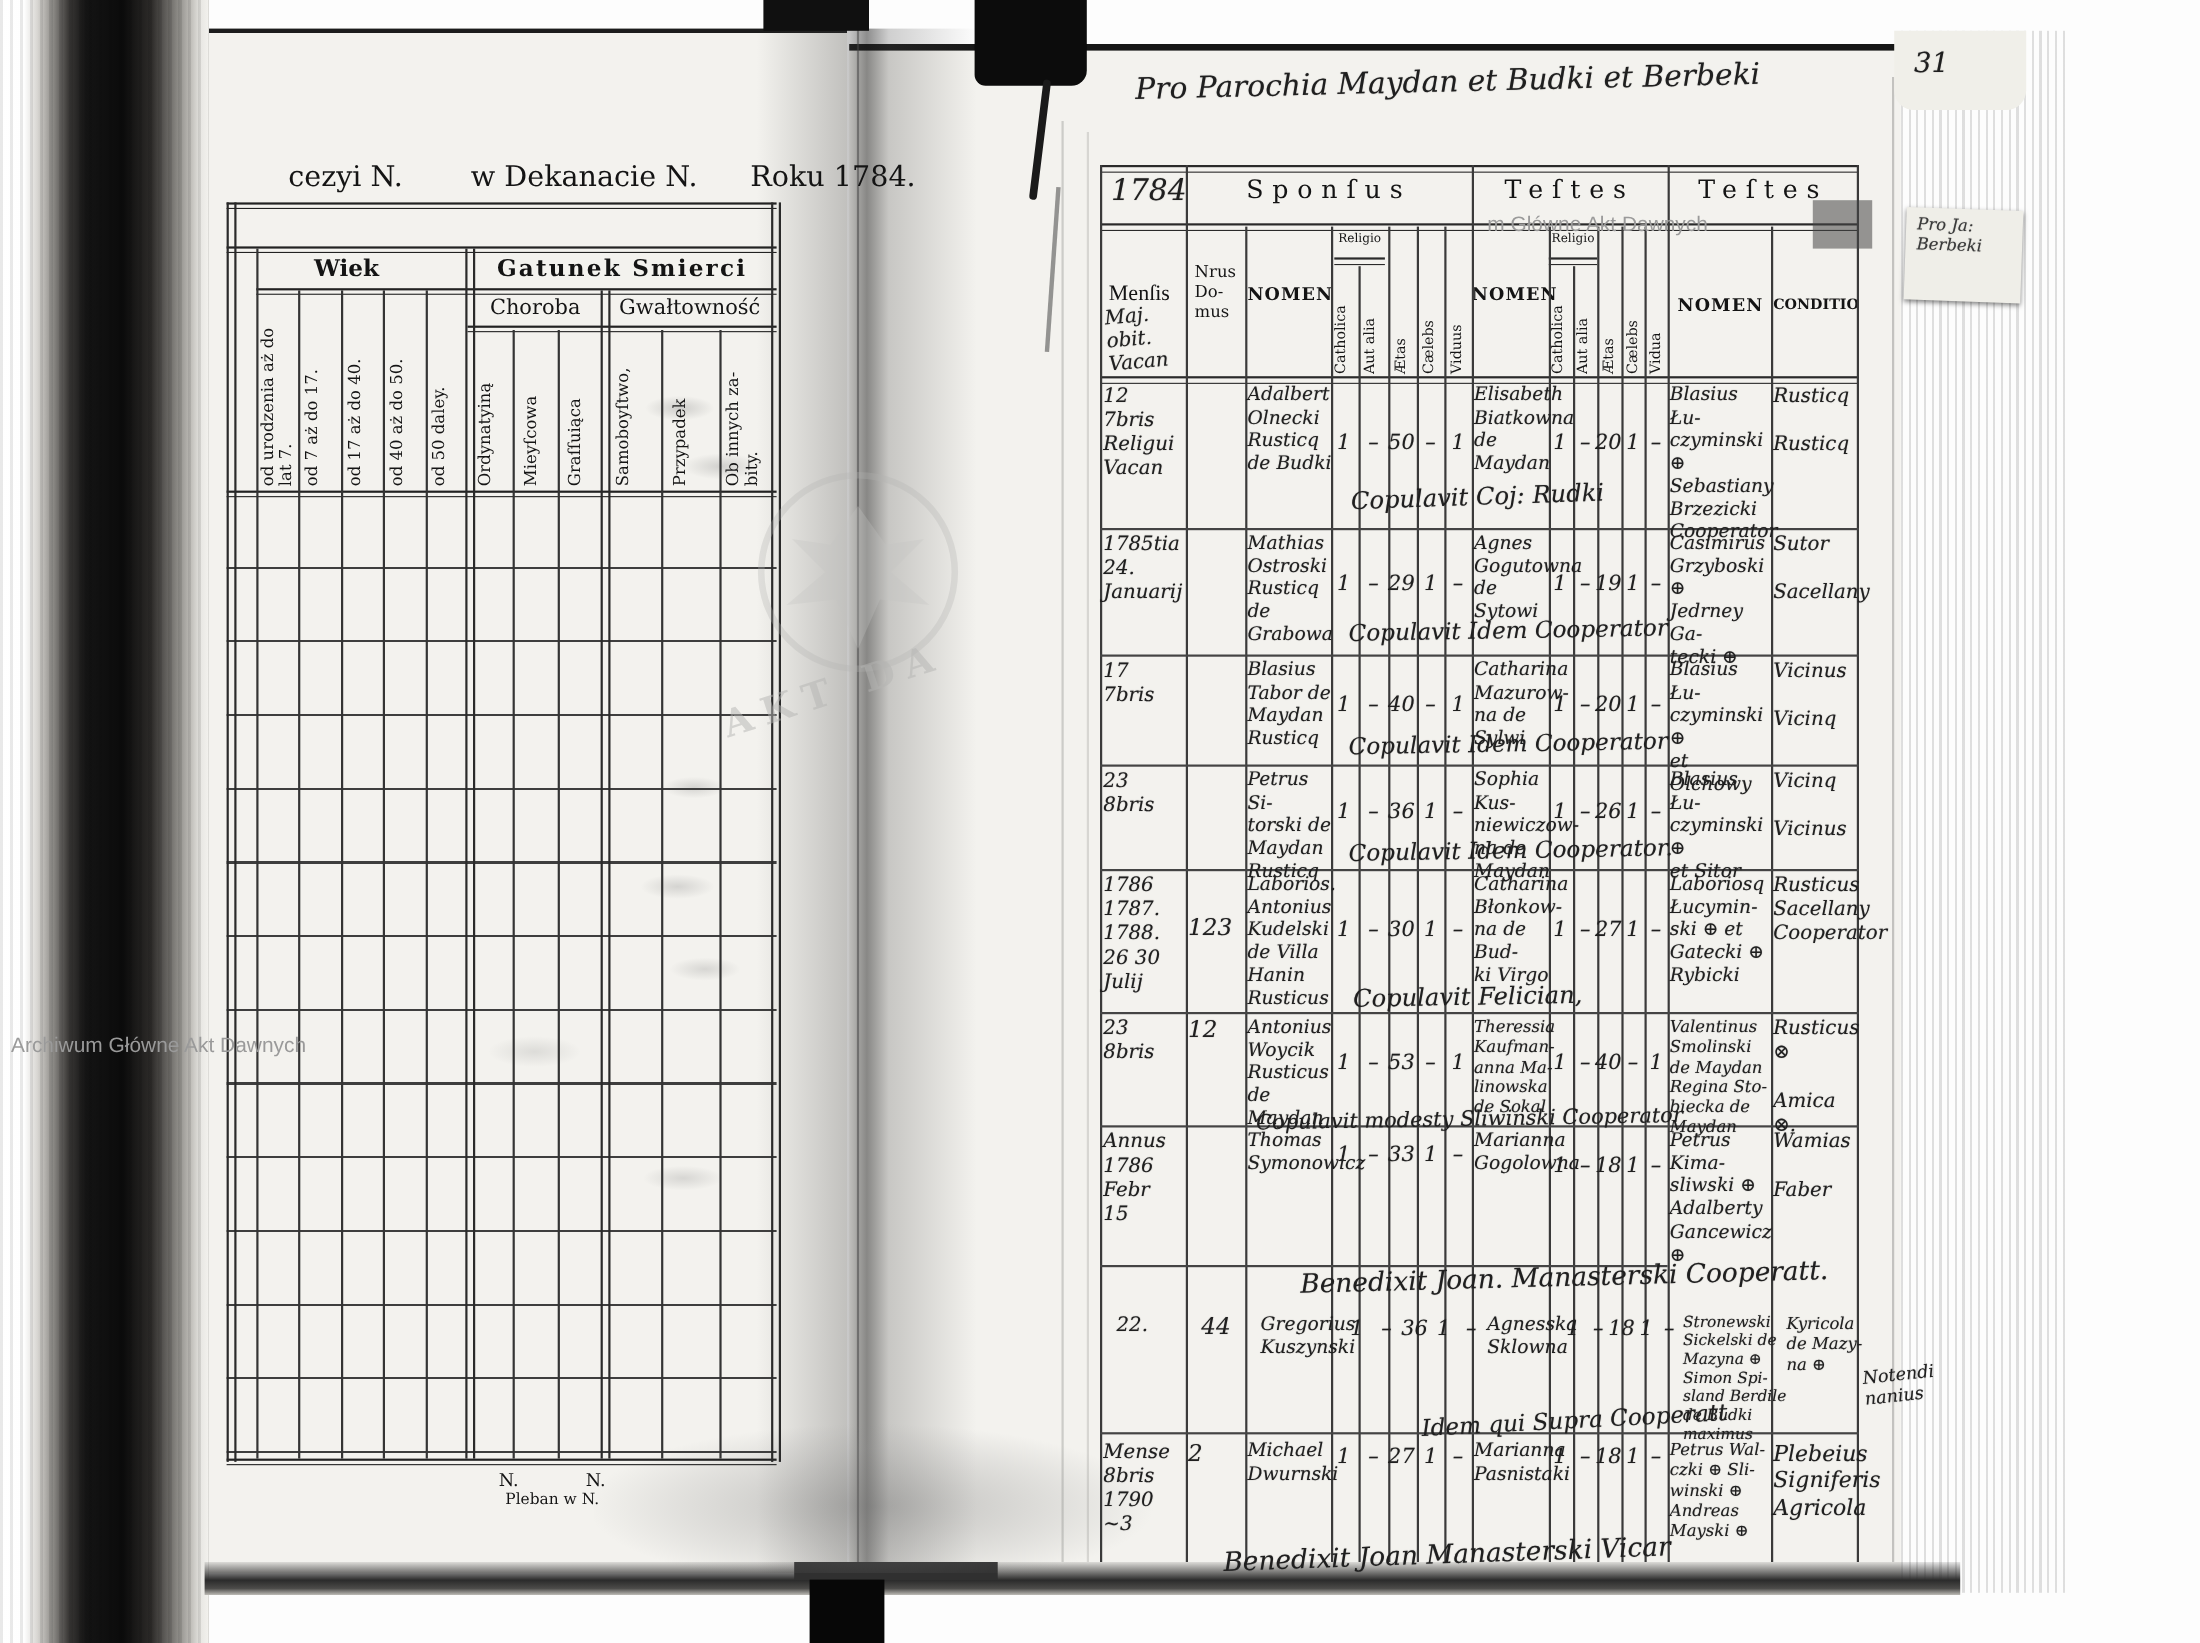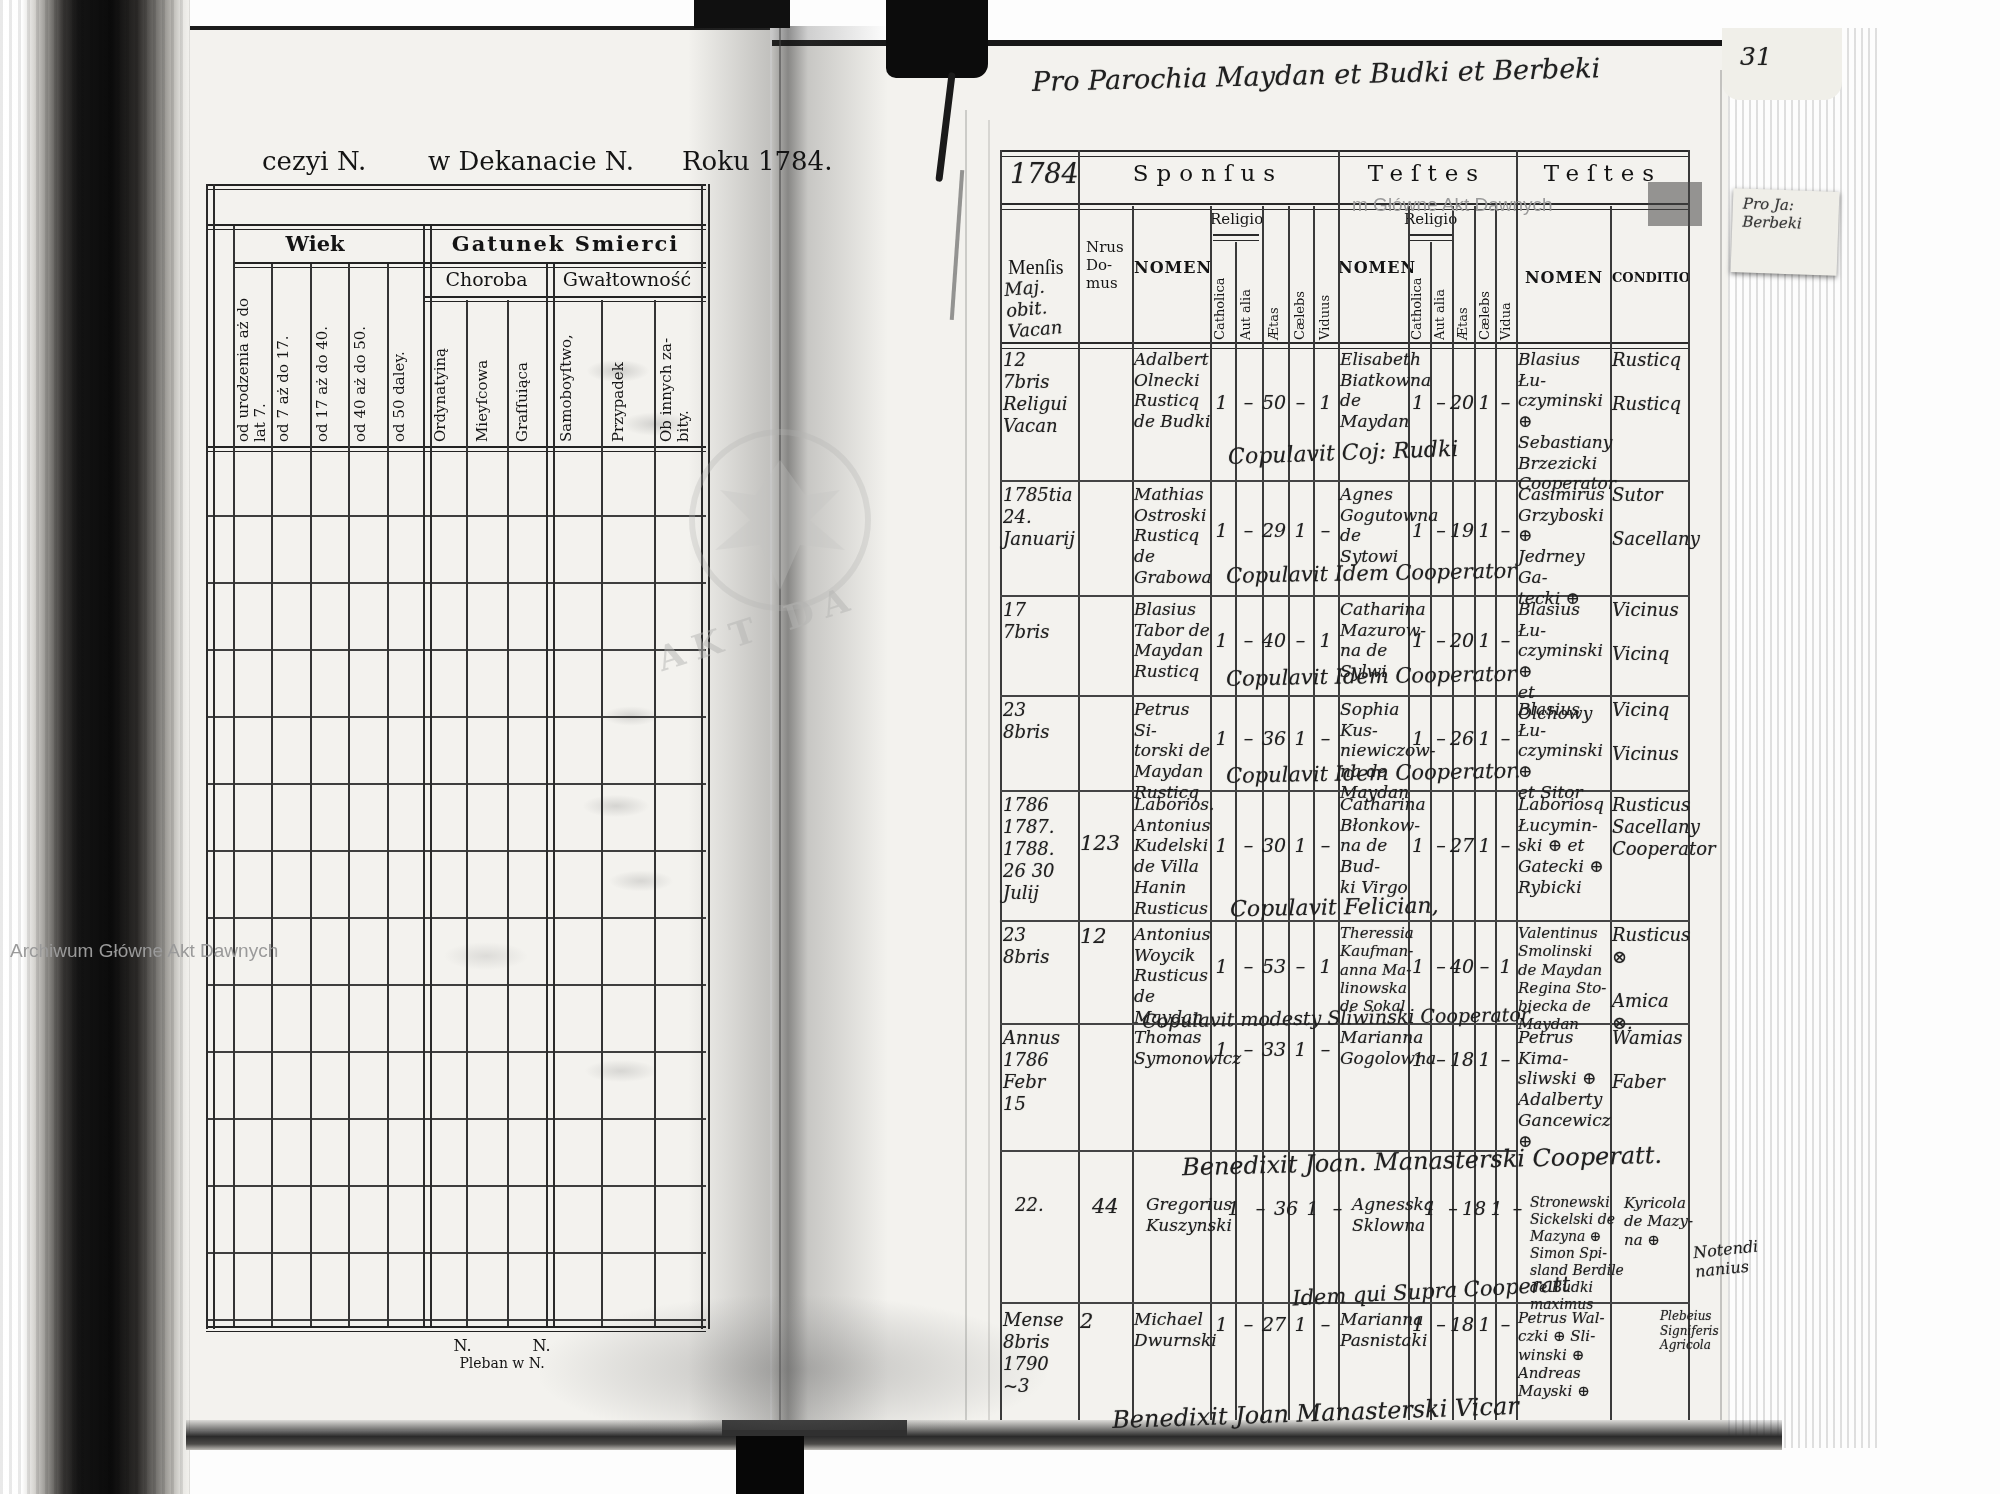--- a/index.html
+++ b/index.html
@@ -70,21 +70,21 @@
   .lp-footer{position:absolute;left:392px;top:1336px;width:220px;text-align:center;font-size:16px;}
 
   
   .rp-title{position:absolute;left:1032px;top:58px;width:660px;font-size:27px;transform:rotate(-1.4deg);}
   .pageno{position:absolute;left:1740px;top:42px;font-size:25px;z-index:6;}
   .rpt{position:absolute;left:1000px;top:150px;width:692px;height:1292px;}
   .rpt .v{position:absolute;width:2px;background:#3a3a3a;}
   .rpt .h{position:absolute;height:2px;background:#444;left:0;width:690px;}
   .rpt .dbl{position:absolute;height:4px;border-top:2px solid #2a2a2a;border-bottom:1px solid #2a2a2a;}
   .ghead{position:absolute;top:10px;font-size:23px;letter-spacing:8px;text-align:center;}
-  .collab{position:absolute;font-size:15px;}
+  .collab{position:absolute;font-size:11px;}
   .nomen{position:absolute;font-weight:bold;font-size:16px;letter-spacing:1px;text-align:center;top:108px;}
   .rcol{position:absolute;font-size:13px;writing-mode:vertical-rl;transform:rotate(180deg);}
   .rrow{position:absolute;left:0;width:690px;font-size:17px;}
   .rrow .cell{position:absolute;top:4px;line-height:1.22;}
   .cd{left:3px;width:74px;font-size:18px;}
   .cn{left:80px;width:50px;font-size:21px;}
   .cs{left:134px;width:78px;}
   .ca{left:340px;width:72px;}
   .ct{left:518px;width:94px;}
   .cc{left:612px;width:80px;font-size:18px;}
@@ -529,21 +529,21 @@
       <div class="num m1" style="top:8%;">1</div>
       <div class="num m2" style="top:8%;">–</div>
       <div class="num m3" style="top:8%;">18</div>
       <div class="num m4" style="top:8%;">1</div>
       <div class="num m5" style="top:8%;">–</div>
       <div class="cell ct pre" style="font-size:15px;">Petrus Wal-
 czki ⊕ Sli-
 winski ⊕
 Andreas
 Mayski ⊕</div>
-      <div class="cell cc pre" style="font-size:12px;padding-left:48px;">Plebeius
+      <div class="cell cc pre" style="font-size:20px;">Plebeius
 Signiferis
 Agricola</div>
     </div>
   </div>
 
   <div class="note hw" style="left:1228px;top:438px;width:340px;font-size:22px;transform:rotate(-2deg);">Copulavit Coj: Rudki</div>
   <div class="note hw" style="left:1226px;top:560px;width:420px;font-size:21px;transform:rotate(-1deg);">Copulavit Idem Cooperator</div>
   <div class="note hw" style="left:1226px;top:663px;width:420px;font-size:21px;transform:rotate(-1deg);">Copulavit Idem Cooperator</div>
   <div class="note hw" style="left:1226px;top:760px;width:420px;font-size:21px;transform:rotate(-1deg);">Copulavit Idem Cooperator.</div>
   <div class="note hw" style="left:1230px;top:893px;width:380px;font-size:22px;transform:rotate(-1deg);">Copulavit Felician,</div>

